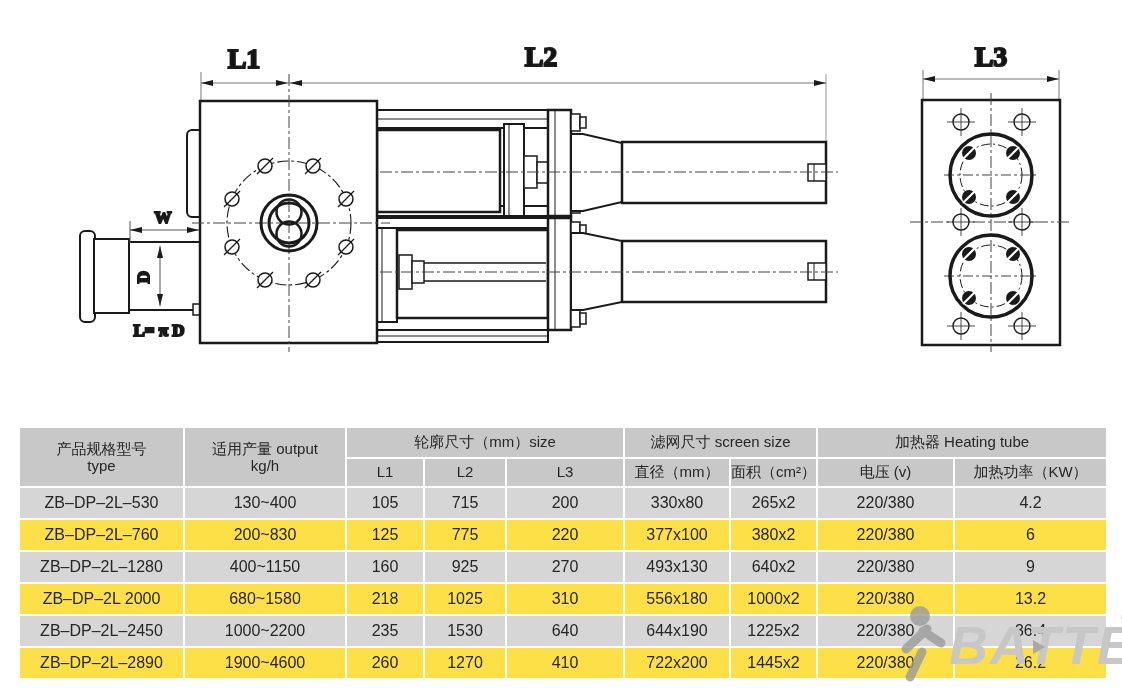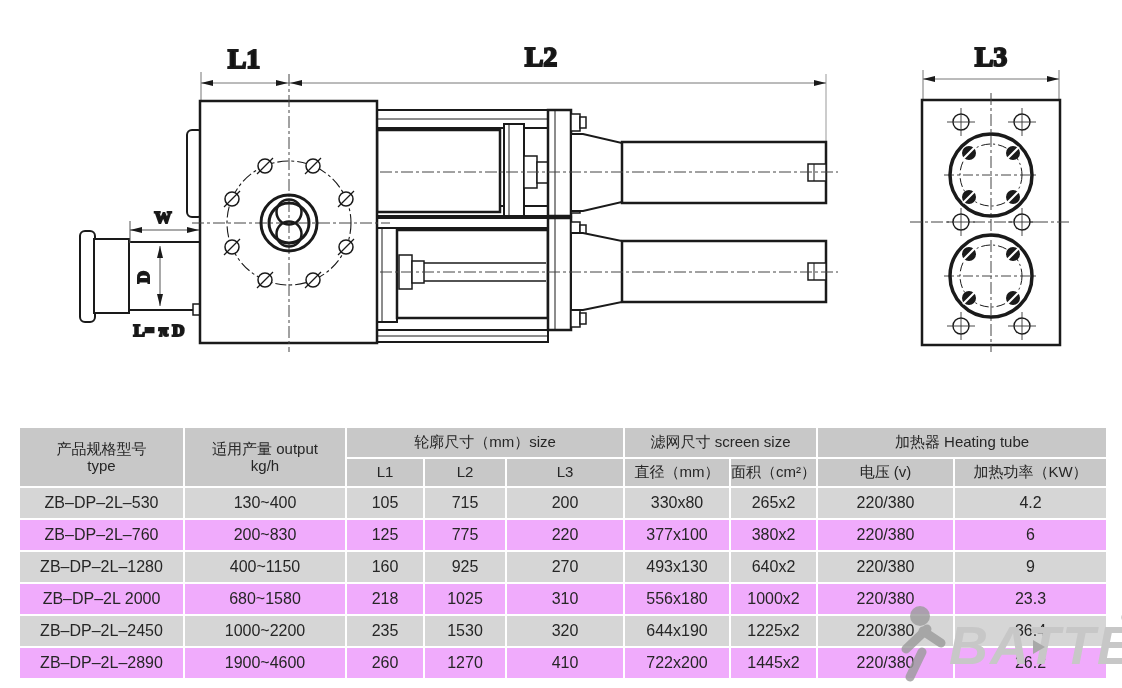--- a/index.html
+++ b/index.html
@@ -16,21 +16,21 @@
   #spec-table th,#spec-table td{
     border:2px solid #ffffff;padding:0;text-align:center;vertical-align:middle;
     font-weight:normal;color:#262626;overflow:hidden;white-space:nowrap;
   }
   #spec-table th{background:#c8c8c8;font-size:15px;line-height:1.25;}
   #spec-table td{font-size:16px;}
   #spec-table .hrow1 th{height:29px;}
   #spec-table .hrow2 th{height:27px;}
   #spec-table tbody tr{height:32px;}
   tr.row-a td{background:#d6d6d6;}
-  tr.row-b td{background:#f0abfc;}
+  tr.row-b td{background:#fde047;}
   .two-line div{line-height:1.15;}
   #watermark{
     position:absolute;left:893px;top:596px;width:246px;height:92px;
     pointer-events:none;z-index:5;font-style:italic;
   }
 </style>
 </head>
 <body>
 
 <svg id="drawing" width="1122" height="425" viewBox="0 0 1122 425">
@@ -283,28 +283,28 @@
     </tr>
     <tr class="row-b">
       <td>ZB–DP–2L 2000</td>
       <td>680~1580</td>
       <td>218</td>
       <td>1025</td>
       <td>310</td>
       <td>556x180</td>
       <td>1000x2</td>
       <td>220/380</td>
-      <td>23.3</td>
+      <td>13.2</td>
     </tr>
     <tr class="row-a">
       <td>ZB–DP–2L–2450</td>
       <td>1000~2200</td>
       <td>235</td>
       <td>1530</td>
-      <td>320</td>
+      <td>640</td>
       <td>644x190</td>
       <td>1225x2</td>
       <td>220/380</td>
       <td>36.4</td>
     </tr>
     <tr class="row-b">
       <td>ZB–DP–2L–2890</td>
       <td>1900~4600</td>
       <td>260</td>
       <td>1270</td>

